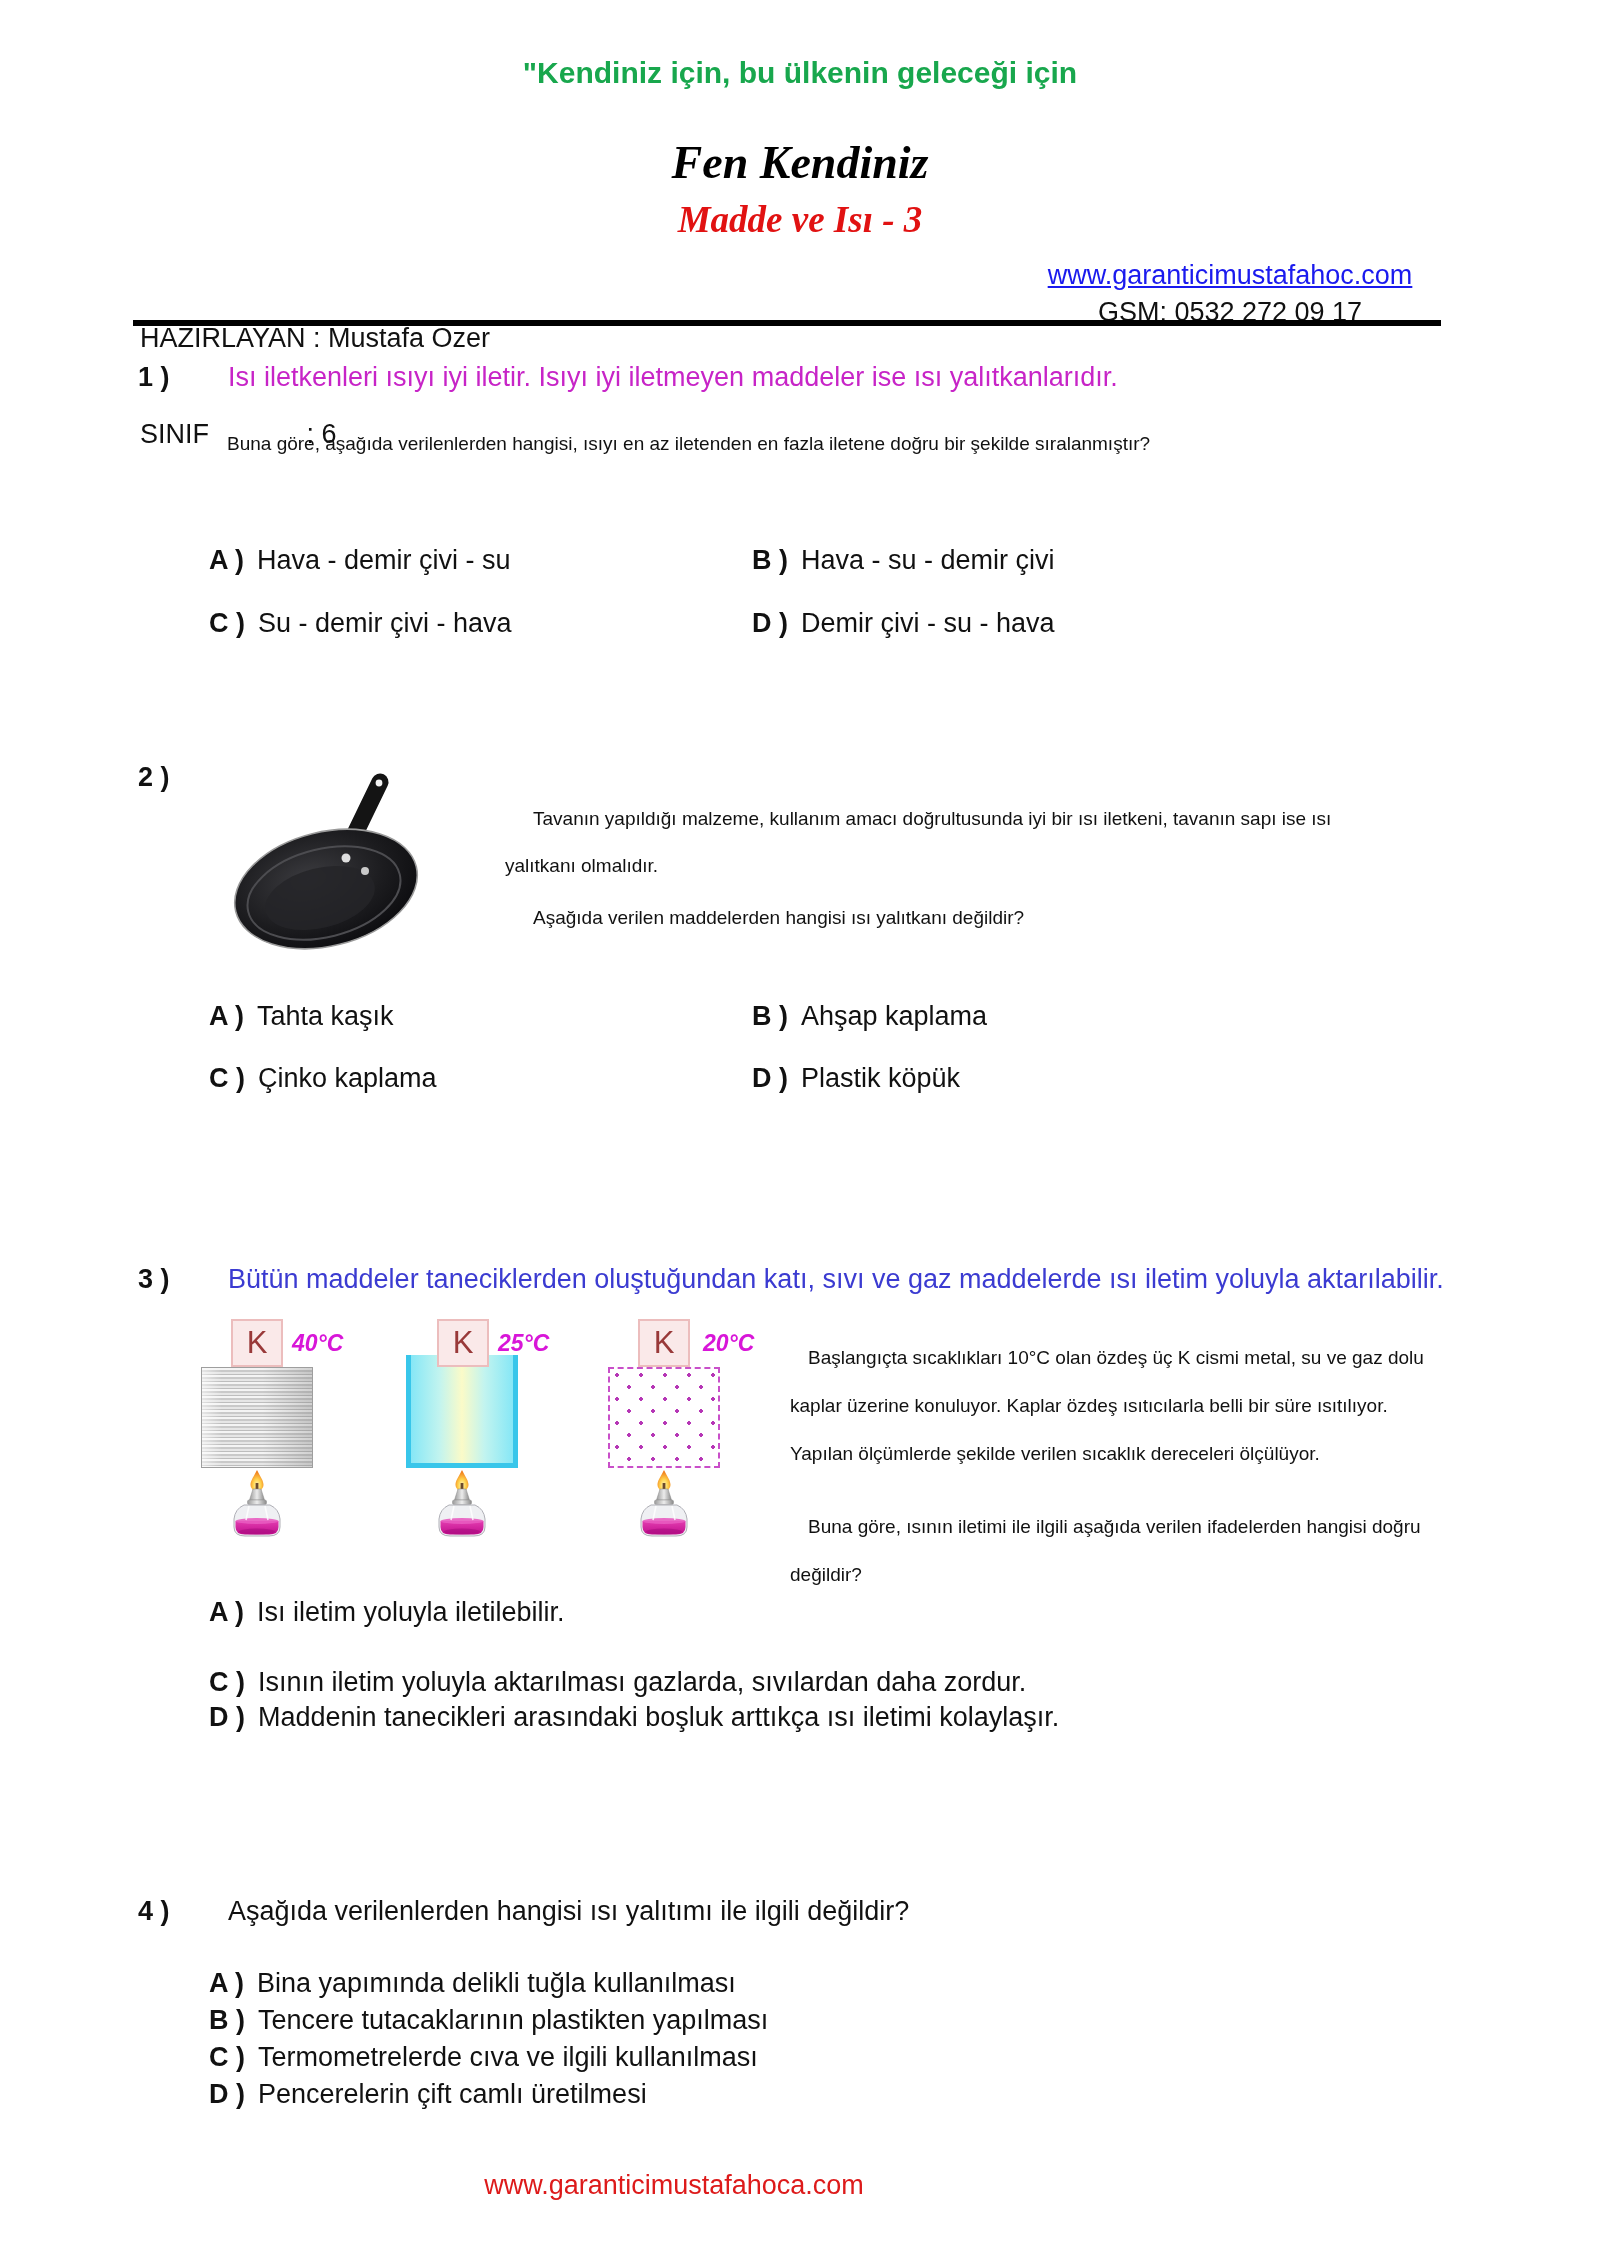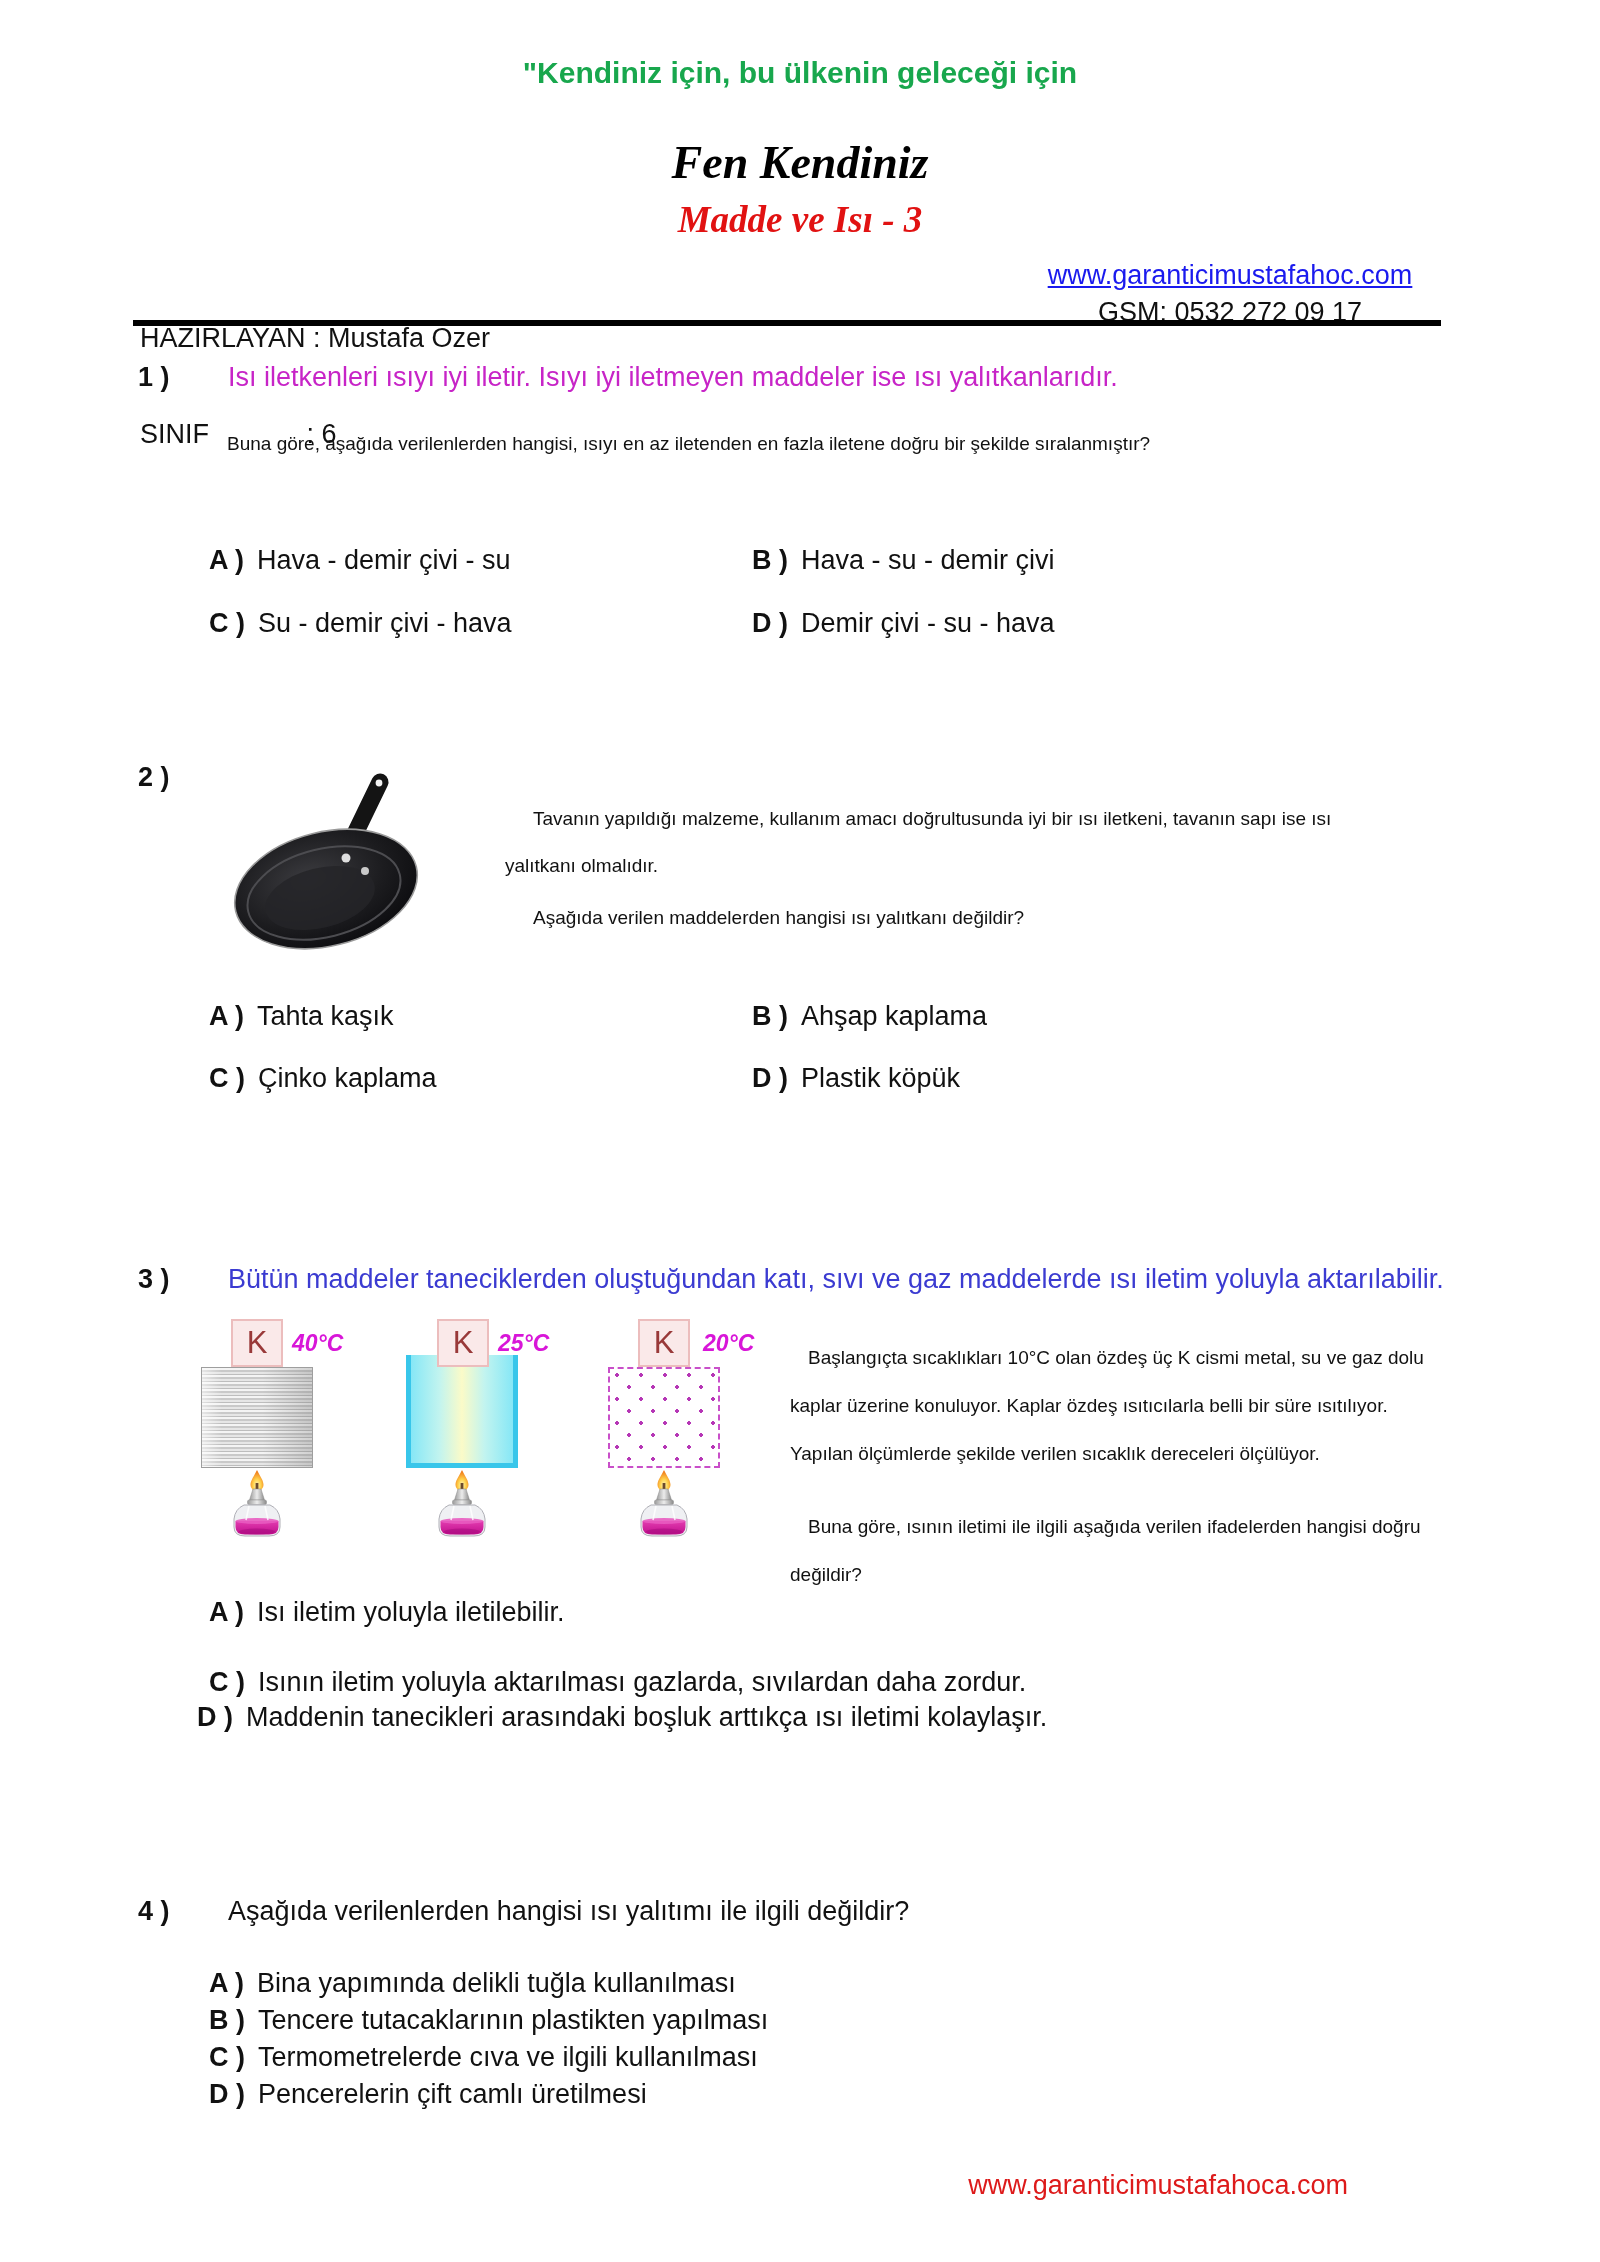--- a/index.html
+++ b/index.html
@@ -45,21 +45,21 @@
   .water{width:112px;height:113px;border-left:5px solid #38C6EA;border-right:5px solid #38C6EA;
      border-bottom:5px solid #38C6EA;
      background:linear-gradient(90deg,#86E7F6 0%,#C2F4EF 28%,#FBFBC8 50%,#C2F4EF 72%,#86E7F6 100%);}
   .gas{width:112px;height:101px;border:2px dashed #C94FC9;background-color:#fff;
      background-image:radial-gradient(circle,#B636B6 1.7px,rgba(0,0,0,0) 2px),
                       radial-gradient(circle,#B636B6 1.7px,rgba(0,0,0,0) 2px);
      background-size:24px 24px,24px 24px;background-position:7px 6px,19px 18px;}
   .burner{position:absolute;width:52px;height:70px;z-index:1;}
   .pan{position:absolute;left:228px;top:770px;width:212px;height:182px;}
 
-  .footer-link{position:absolute;top:2170px;left:0;width:1348px;text-align:right;
+  .footer-link{position:absolute;top:2170px;left:0;width:1348px;text-align:center;
         color:#DD1A1A;font-size:27px;}
 </style>
 </head>
 <body>
 
 <div class="page">
 
   <svg width="0" height="0" style="position:absolute">
     <defs>
       <radialGradient id="flameG" cx="50%" cy="72%" r="65%">
@@ -201,21 +201,21 @@
 
   <div class="para" style="left:790px;top:1334px;width:665px;text-indent:18px;line-height:48px">Başlangıçta sıcaklıkları 10°C olan özdeş üç K cismi metal, su ve gaz dolu kaplar üzerine konuluyor. Kaplar özdeş ısıtıcılarla belli bir süre ısıtılıyor. Yapılan ölçümlerde şekilde verilen sıcaklık dereceleri ölçülüyor.</div>
   <div class="para" style="left:790px;top:1503px;width:665px;text-indent:18px;line-height:48px">Buna göre, ısının iletimi ile ilgili aşağıda verilen ifadelerden hangisi doğru değildir?</div>
 
   <div class="opt" style="left:209px;top:1597px">
     <b>A )</b><span>Isı iletim yoluyla iletilebilir.</span>
   </div>
   <div class="opt" style="left:209px;top:1667px">
     <b>C )</b><span>Isının iletim yoluyla aktarılması gazlarda, sıvılardan daha zordur.</span>
   </div>
-  <div class="opt" style="left:197px;top:1702px">
+  <div class="opt" style="left:209px;top:1702px">
     <b>D )</b><span>Maddenin tanecikleri arasındaki boşluk arttıkça ısı iletimi kolaylaşır.</span>
   </div>
 
   <div class="qnum" style="left:138px;top:1896px">4 )</div>
   <div class="qintro" style="left:228px;top:1896px">Aşağıda verilenlerden hangisi ısı yalıtımı ile ilgili değildir?</div>
 
   <div class="opt" style="left:209px;top:1968px">
     <b>A )</b><span>Bina yapımında delikli tuğla kullanılması</span>
   </div>
   <div class="opt" style="left:209px;top:2005px">

